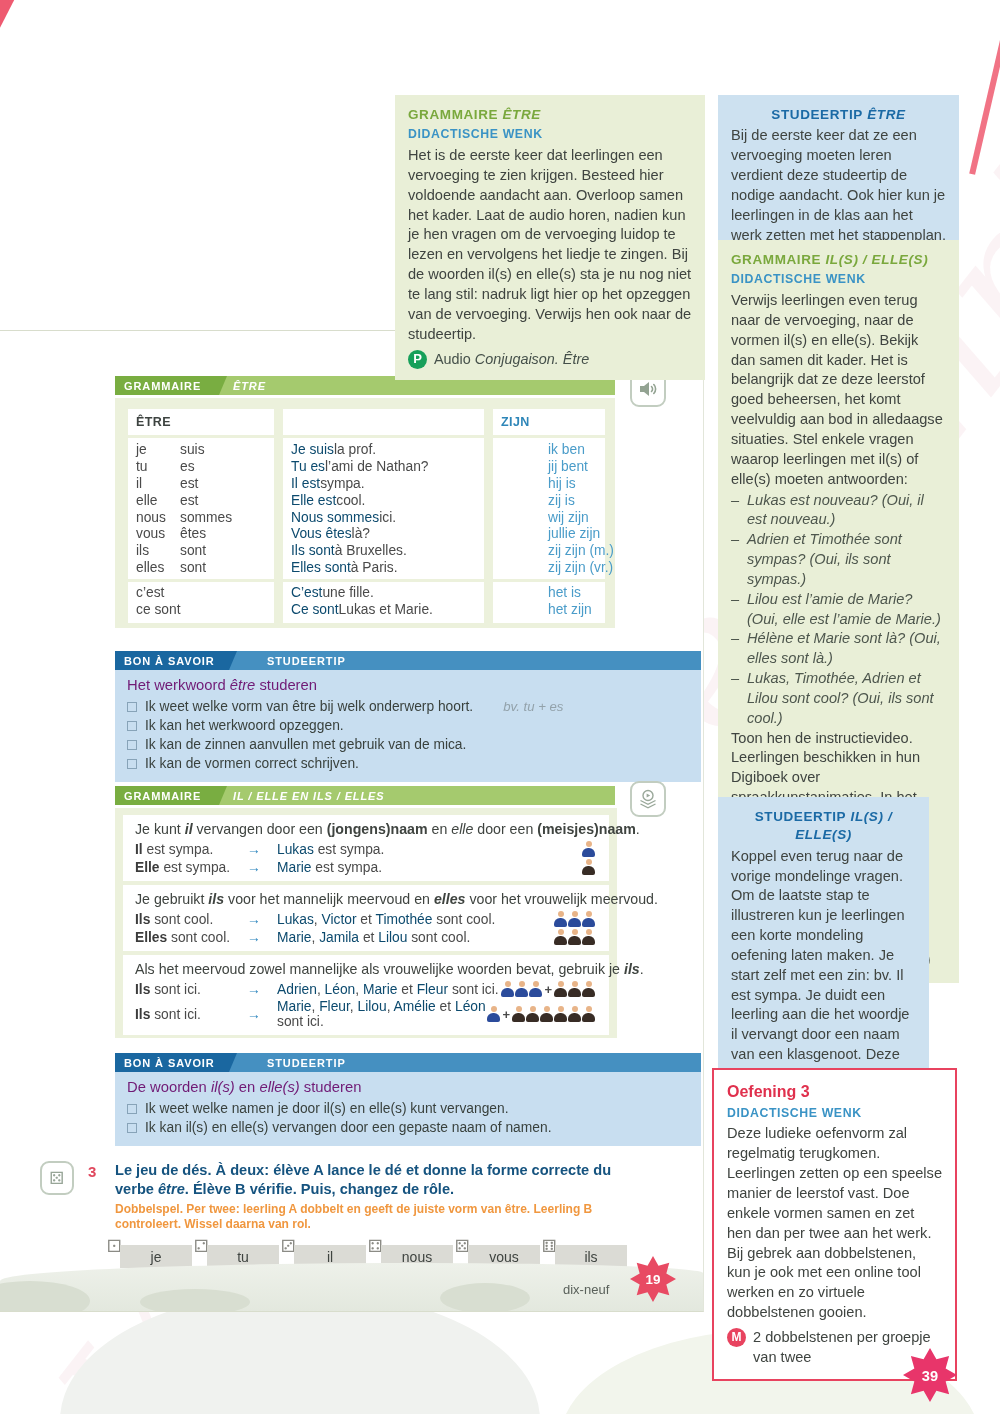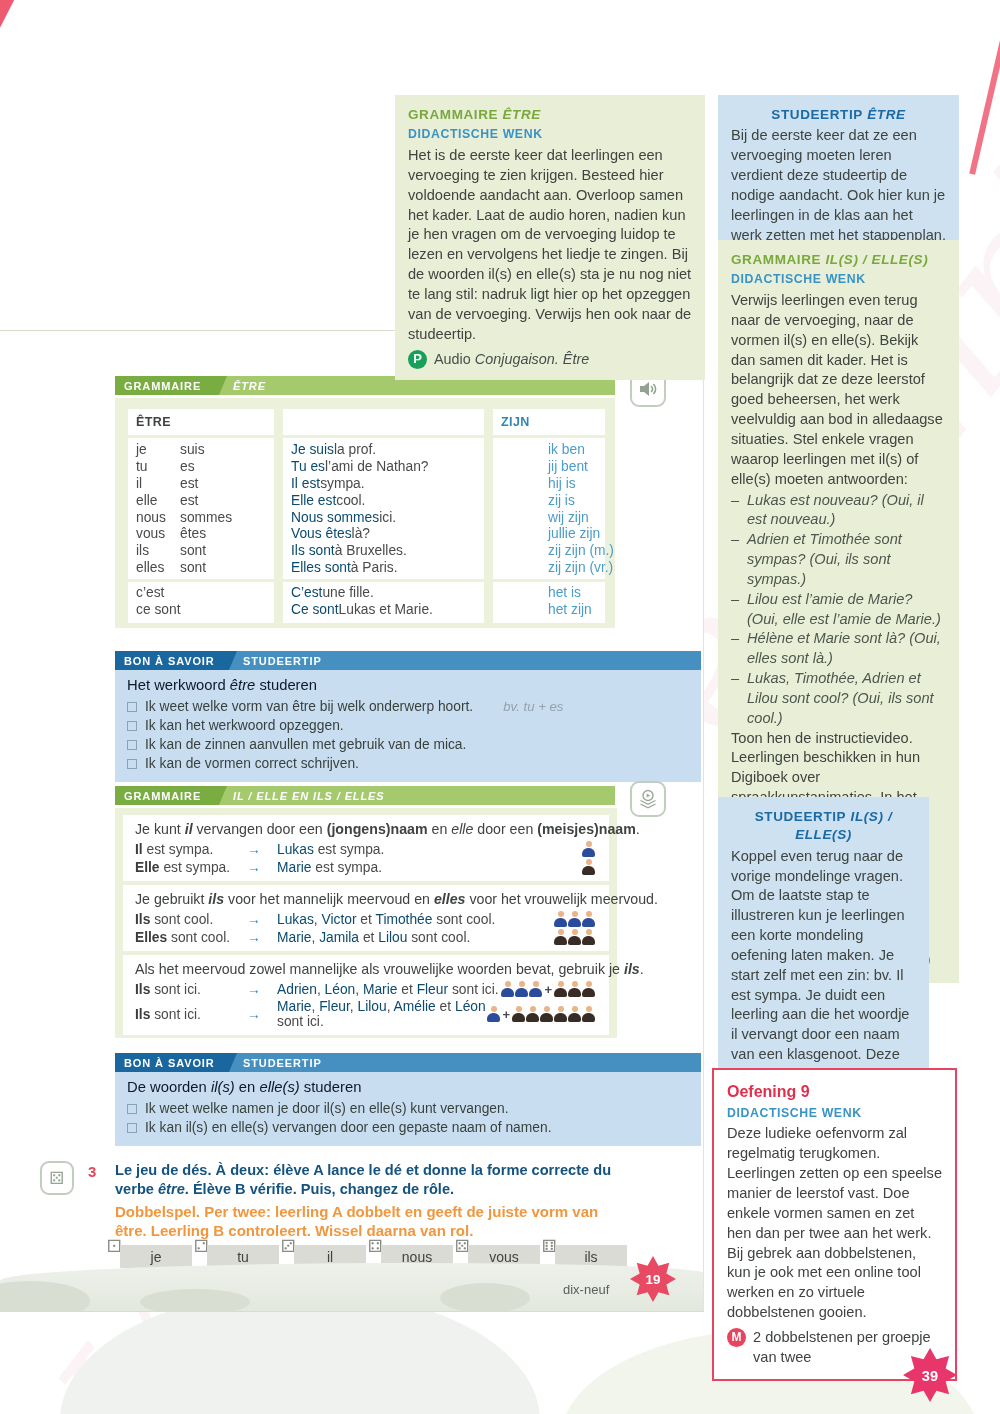--- a/index.html
+++ b/index.html
@@ -70,23 +70,23 @@
   .chead.nl { color: #2e86b8; }
   .cbody { flex: 1; padding-top: 4px; }
   .cextra { margin-top: 3px; padding-top: 3px; padding-bottom: 4px; }
   .crow { height: 16.9px; font-size: 13.8px; color: #4a4a4a; display: flex; white-space: nowrap; }
   .crow .pn { width: 44px; flex: none; }
   .hl { color: #0c4a6e; }
   .nltxt { color: #4a9cc9; padding-left: 47px; }
 
   
   .tipbox { position: absolute; width: 586px; }
-  .tipbox .banner { position: relative; width: 100%; }
+  .tipbox .banner { position: relative; width: 100%; padding-left: 24px; }
   .tipbox-body { background: #c8def0; padding: 7px 12px 9px; }
-  .tb-title { color: #0f172a; font-size: 14.8px; margin-bottom: 4px; }
+  .tb-title { color: #701a75; font-size: 14.8px; margin-bottom: 4px; }
   .tb-title .it { font-style: italic; }
   .cbrow { display: flex; align-items: baseline; font-size: 13.8px; color: #39413d; line-height: 19px; }
   .cb { display: inline-block; width: 10px; height: 10px; border: 1px solid #87a3b8; margin-right: 8px;
     flex: none; position: relative; top: 1px; }
   .cbnote { margin-left: 30px; color: #93a2ab; font-style: italic; font-size: 13.2px; }
 
   
   .gram2 { position: absolute; left: 115px; top: 477px; width: 502px; height: 230px;
     background: #ecf1dc; padding: 7px 8px; display: flex; flex-direction: column; gap: 4px; }
   .gsec { background: #fff; padding: 4px 4px 5px; flex: 1; }
@@ -107,21 +107,21 @@
   .person.girl::after { background: #382c25; }
   .plus { font-weight: bold; color: #4a4a4a; font-size: 13px; margin: 0 1px; }
 
   
   .ex-num { position: absolute; left: 88px; top: 832px; color: #e0485e; font-weight: bold; font-size: 15px; }
   .ex-icon { left: 40px; top: 830px; width: 34px; height: 34px; border-radius: 9px; }
   .ex-icon .die { font-family: "DejaVu Sans", sans-serif; font-size: 17px; color: #97a597; }
   .ex-text { position: absolute; left: 115px; top: 830px; width: 510px; }
   .ex-fr { color: #15537f; font-weight: bold; font-size: 14.6px; line-height: 1.32; }
   .ex-fr .it { font-style: italic; }
-  .ex-nl { color: #f0973f; font-size: 15px; line-height: 1.3; margin-top: 2px; font-weight: 600; }
+  .ex-nl { color: #f0973f; font-size: 12px; line-height: 1.3; margin-top: 2px; font-weight: 600; }
   .dice-row { position: absolute; left: 107px; top: 905px; height: 36px; }
   .dcell { position: absolute; top: 0; width: 87px; height: 36px; }
   .dcell .face { position: absolute; left: 0; top: 0; font-family: "DejaVu Sans", sans-serif;
     font-size: 17px; color: #8b8b85; }
   .dcell .dlabel { position: absolute; left: 13px; top: 9px; width: 72px; height: 23px; background: #dbdbd5;
     display: flex; align-items: center; justify-content: center; font-size: 14px; color: #3f4440; }
 
   
   .footband { position: absolute; left: 0; bottom: 0; width: 100%; height: 48px; overflow: hidden;
     background: linear-gradient(180deg, #eef1ea 0%, #e3e8de 100%); border-radius: 60% 40% 0 0 / 18px 10px 0 0; }
@@ -160,21 +160,21 @@
       <span class="lbl">STUDEERTIP</span>&nbsp;<span class="term">ÊTRE</span>
     </div>
     <div>Bij de eerste keer dat ze een vervoeging moeten leren verdient deze studeertip de nodige aandacht. Ook hier kun je leerlingen in de klas aan het werk zetten met het stappenplan. Loop rond en coach waar nodig.</div>
   </div>
 
   <div class="note green" style="left:718px; top:240px; width:241px;">
     <div class="note-head greenh">
       <span class="lbl">GRAMMAIRE</span>&nbsp;<span class="term">IL(S) / ELLE(S)</span>
     </div>
     <div class="kicker">DIDACTISCHE WENK</div>
-    <div>Verwijs leerlingen even terug naar de vervoeging, naar de vormen il(s) en elle(s). Bekijk dan samen dit kader. Het is belangrijk dat ze deze leerstof goed beheersen, het werk veelvuldig aan bod in alledaagse situaties. Stel enkele vragen waarop leerlingen met il(s) of elle(s) moeten antwoorden:</div>
+    <div>Verwijs leerlingen even terug naar de vervoeging, naar de vormen il(s) en elle(s). Bekijk dan samen dit kader. Het is belangrijk dat ze deze leerstof goed beheersen, het komt veelvuldig aan bod in alledaagse situaties. Stel enkele vragen waarop leerlingen met il(s) of elle(s) moeten antwoorden:</div>
     <div class="qlist">
       <div class="qitem">
           <span class="dash">–</span>
           <span>Lukas est nouveau? (Oui, il est nouveau.)</span>
         </div>
       <div class="qitem">
           <span class="dash">–</span>
           <span>Adrien et Timothée sont sympas? (Oui, ils sont sympas.)</span>
         </div>
       <div class="qitem">
@@ -198,21 +198,21 @@
   </div>
 
   <div class="note blue" style="left:718px; top:797px; width:211px;">
     <div class="note-head blueh">
       <span class="lbl">STUDEERTIP</span>&nbsp;<span class="term">IL(S) / ELLE(S)</span>
     </div>
     <div>Koppel even terug naar de vorige mondelinge vragen. Om de laatste stap te illustreren kun je leerlingen een korte mondeling oefening laten maken. Je start zelf met een zin: bv. Il est sympa. Je duidt een leerling aan die het woordje il vervangt door een naam van een klasgenoot. Deze zegt dan een nieuwe zin, bv. Elle est cool, en duidt een volgende leerling aan, enz. Eventueel zet je enkele woorden die ze kunnen gebruiken aan het bord (cool, sympa, ici, là, l’ami, l’amie).</div>
   </div>
 
   <div class="note redbox" style="left:712px; top:1068px; width:245px;">
-    <div class="oef-title">Oefening 9</div>
+    <div class="oef-title">Oefening 3</div>
     <div class="kicker">DIDACTISCHE WENK</div>
     <div>Deze ludieke oefenvorm zal regelmatig terugkomen. Leerlingen zetten op een speelse manier de leerstof vast. Doe enkele vormen samen en zet hen dan per twee aan het werk. Bij gebrek aan dobbelstenen, kun je ook met een online tool werken en zo virtuele dobbelstenen gooien.</div>
     <div class="matline">
       <span class="mlogo">M</span>
       <span>2 dobbelstenen per groepje van twee</span>
     </div>
   </div>
 
   <div class="page">
 

